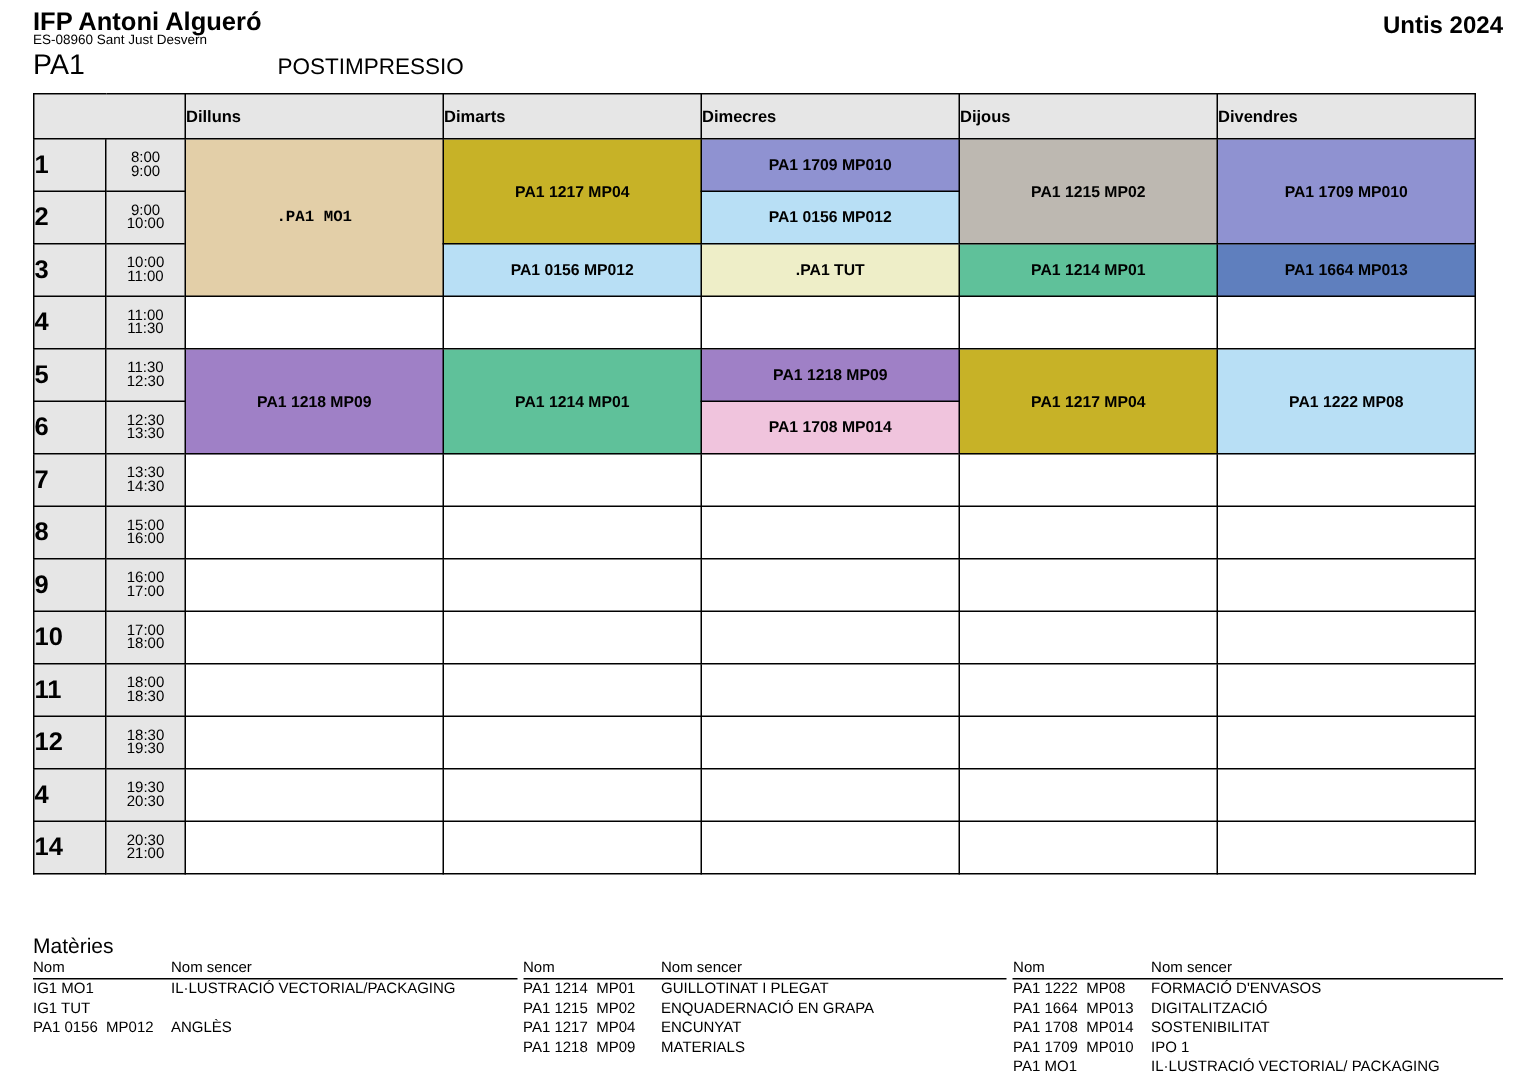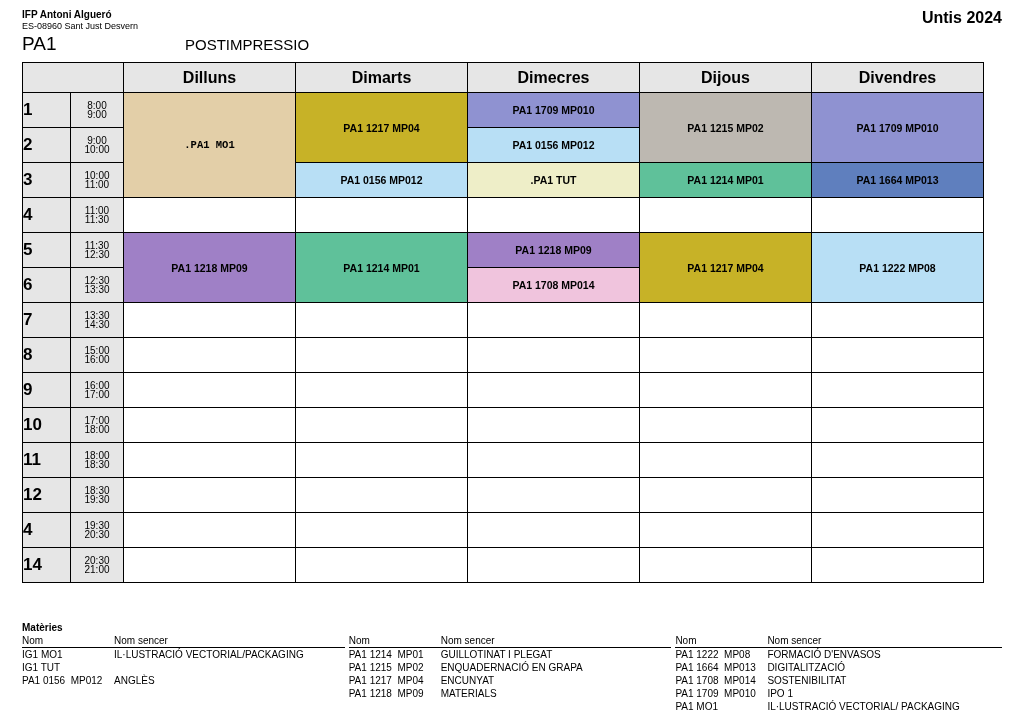--- a/index.html
+++ b/index.html
@@ -9,57 +9,57 @@
     background:#ffffff;
     font-family:"Liberation Sans", sans-serif;
     color:#000;
     position:relative;
     overflow:hidden;
   }
   .page { position:relative; width:1024px; height:724px; }
 
   
   .hdr { position:absolute; left:22px; top:8px; }
-  .hdr .school { font-size:10px; font-weight:bold; line-height:13px; }
+  .hdr .school { font-size:17px; font-weight:bold; line-height:13px; }
   .hdr .addr { font-size:9px; line-height:11px; }
   .hdr-right { position:absolute; right:22px; top:9px; font-size:16px; font-weight:bold; }
 
   .titlerow { position:absolute; left:22px; top:33px; width:980px; height:22px; }
   .titlerow .cls { font-size:19px; line-height:22px; display:inline-block; }
   .titlerow .subj { font-size:15px; line-height:22px; display:inline-block; position:absolute; left:163px; top:1px; }
 
   
   table.tt { position:absolute; left:22px; top:62px; border-collapse:collapse; table-layout:fixed; }
   table.tt td, table.tt th { border:1px solid #000; padding:0; }
   .colnum { width:48px; }
   .coltime { width:53px; }
   .colday { width:172px; }
 
   thead th.dayhdr {
-    height:30px; background:#e6e6e6; font-size:16px; font-weight:bold; text-align:center;
+    height:30px; background:#e6e6e6; font-size:11px; font-weight:bold; text-align:left;
   }
   thead th.corner { background:#e6e6e6; }
 
   td.numcell {
     background:#e6e6e6; text-align:left; vertical-align:middle;
     font-size:17px; font-weight:bold; padding-left:11px; height:35px;
   }
   td.timecell {
     background:#e6e6e6; font-size:10px; line-height:9px; text-align:center;
     vertical-align:middle; padding-right:4px;
   }
   td.lesson {
     text-align:center; vertical-align:middle;
     font-size:10.5px; font-weight:bold; height:35px;
   }
   td.empty { background:#ffffff; }
 
   
   .legend { position:absolute; left:22px; top:622px; width:980px; font-size:10px; }
-  .legend .lgtitle { font-weight:bold; font-size:10px; margin-bottom:2px; }
+  .legend .lgtitle { font-weight:normal; font-size:14px; margin-bottom:2px; }
   .legcols { display:flex; gap:4px; }
   .legcol { width:326px; }
   .legcol .lhead { display:flex; border-bottom:1px solid #000; padding-bottom:1px; }
   .legcol .lhead .c1 { width:92px; }
   .legcol .lrow { display:flex; line-height:13px; }
   .legcol .lrow .c1 { width:92px; white-space:pre; }
   .legcol .lrow .c2 { flex:1; }
   .legcol.wide { width:330px; }
 </style>
 </head>

